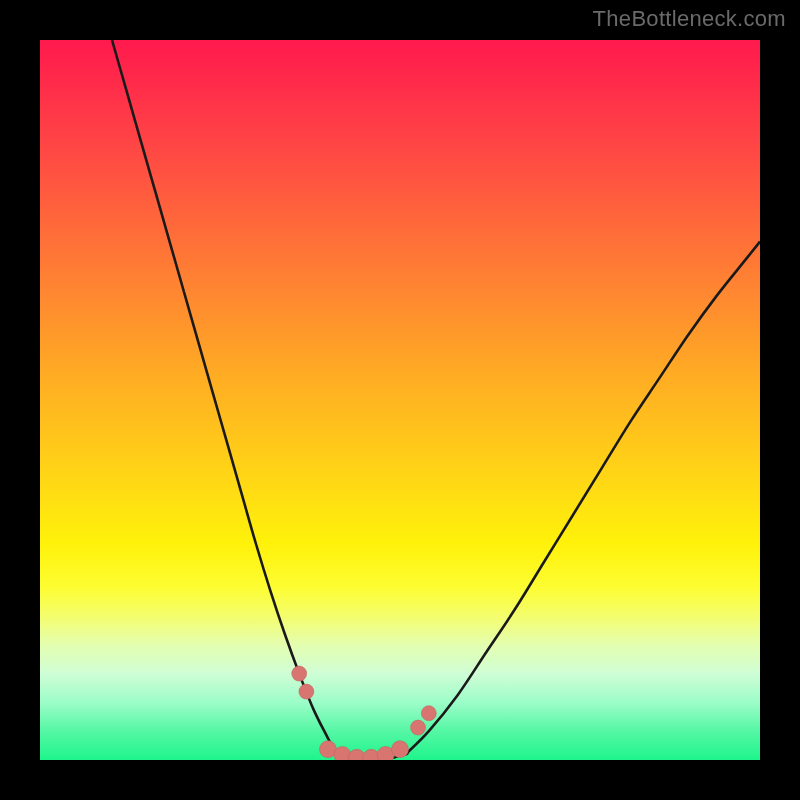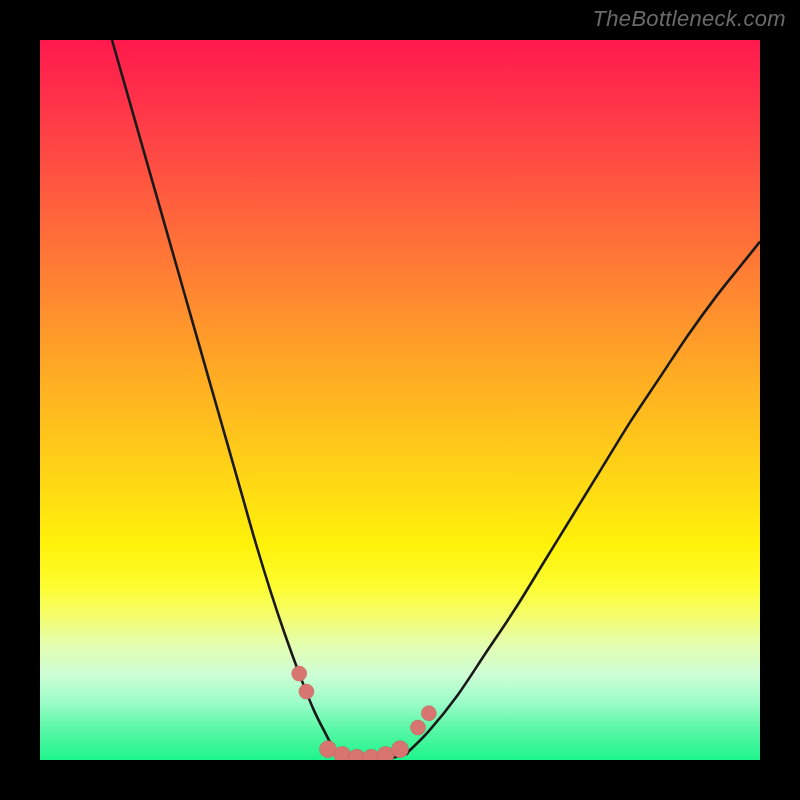--- a/index.html
+++ b/index.html
@@ -11,21 +11,20 @@
     overflow: hidden;
     font-family: Arial, Helvetica, sans-serif;
   }
   .frame {
     position: absolute;
     left: 0;
     top: 0;
     width: 800px;
     height: 636px;
     background: #000;
-    font-style: italic;
   }
   .plot {
     position: absolute;
     left: 40px;
     top: 40px;
     width: 720px;
     height: 720px;
     background: linear-gradient(to bottom,
       #ff1a4d 0%,
       #ff2b4a 6%,

